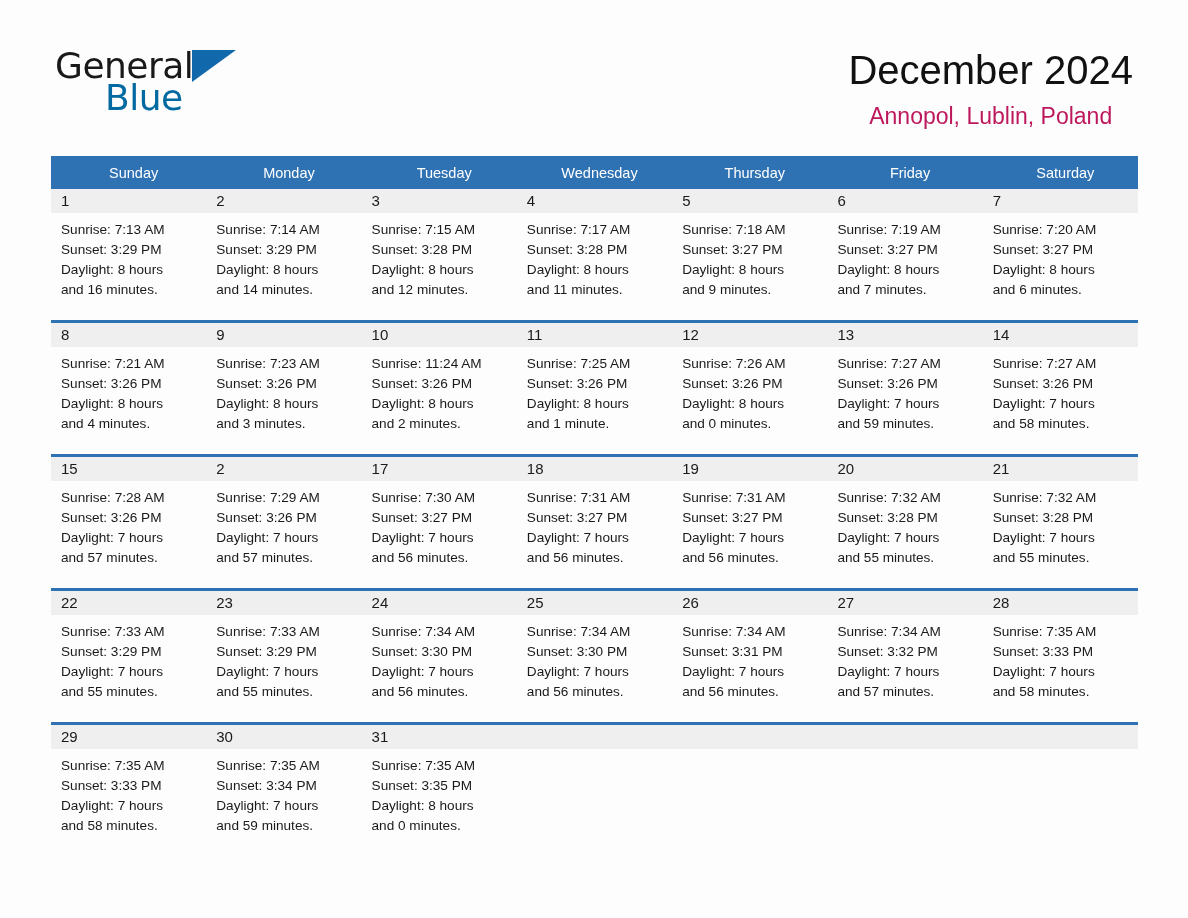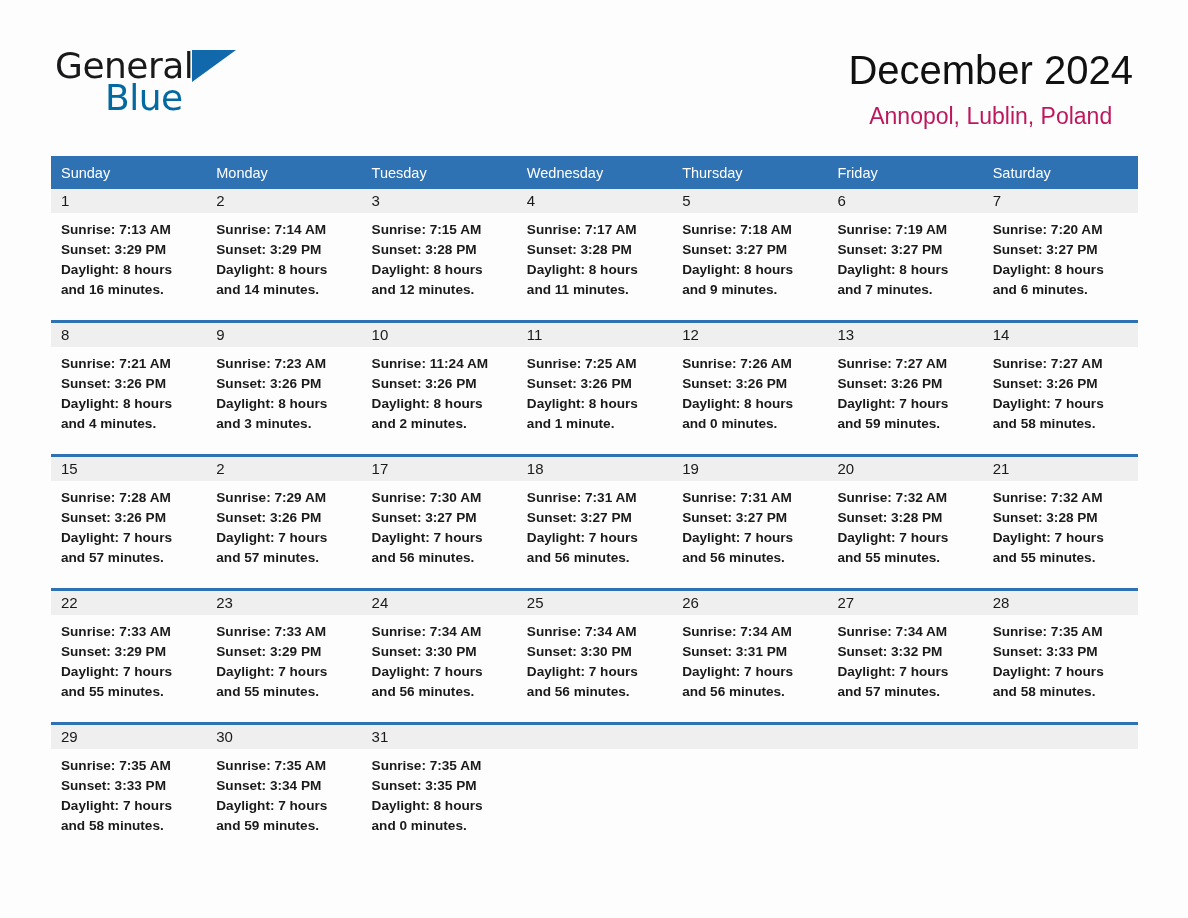--- a/index.html
+++ b/index.html
@@ -101,21 +101,21 @@
     border-collapse: collapse;
     table-layout: fixed;
   }
   .calendar col { width: 155.28px; }
 
   thead th {
     background: #2f72b4;
     color: #ffffff;
     font-size: 14.5px;
     font-weight: 400;
-    text-align: left;
+    text-align: center;
     padding: 8px 0 8px 10px;
     height: 17px;
     vertical-align: middle;
     border: none;
   }
 
   tbody tr.week-row > td {
     vertical-align: top;
     padding: 0;
     border: none;
@@ -139,21 +139,20 @@
   .cell.empty .day-band {
     background: #efefef;
   }
   .day-num {
     font-size: 15px;
     line-height: 18px;
     color: #1a1a1a;
   }
   .cell-body {
     padding: 7px 10px 0 10px;
-    font-weight: bold;
   }
   .info-line {
     font-size: 13.6px;
     line-height: 20px;
     color: #1a1a1a;
     white-space: nowrap;
   }
 </style>
 </head>
 <body>

